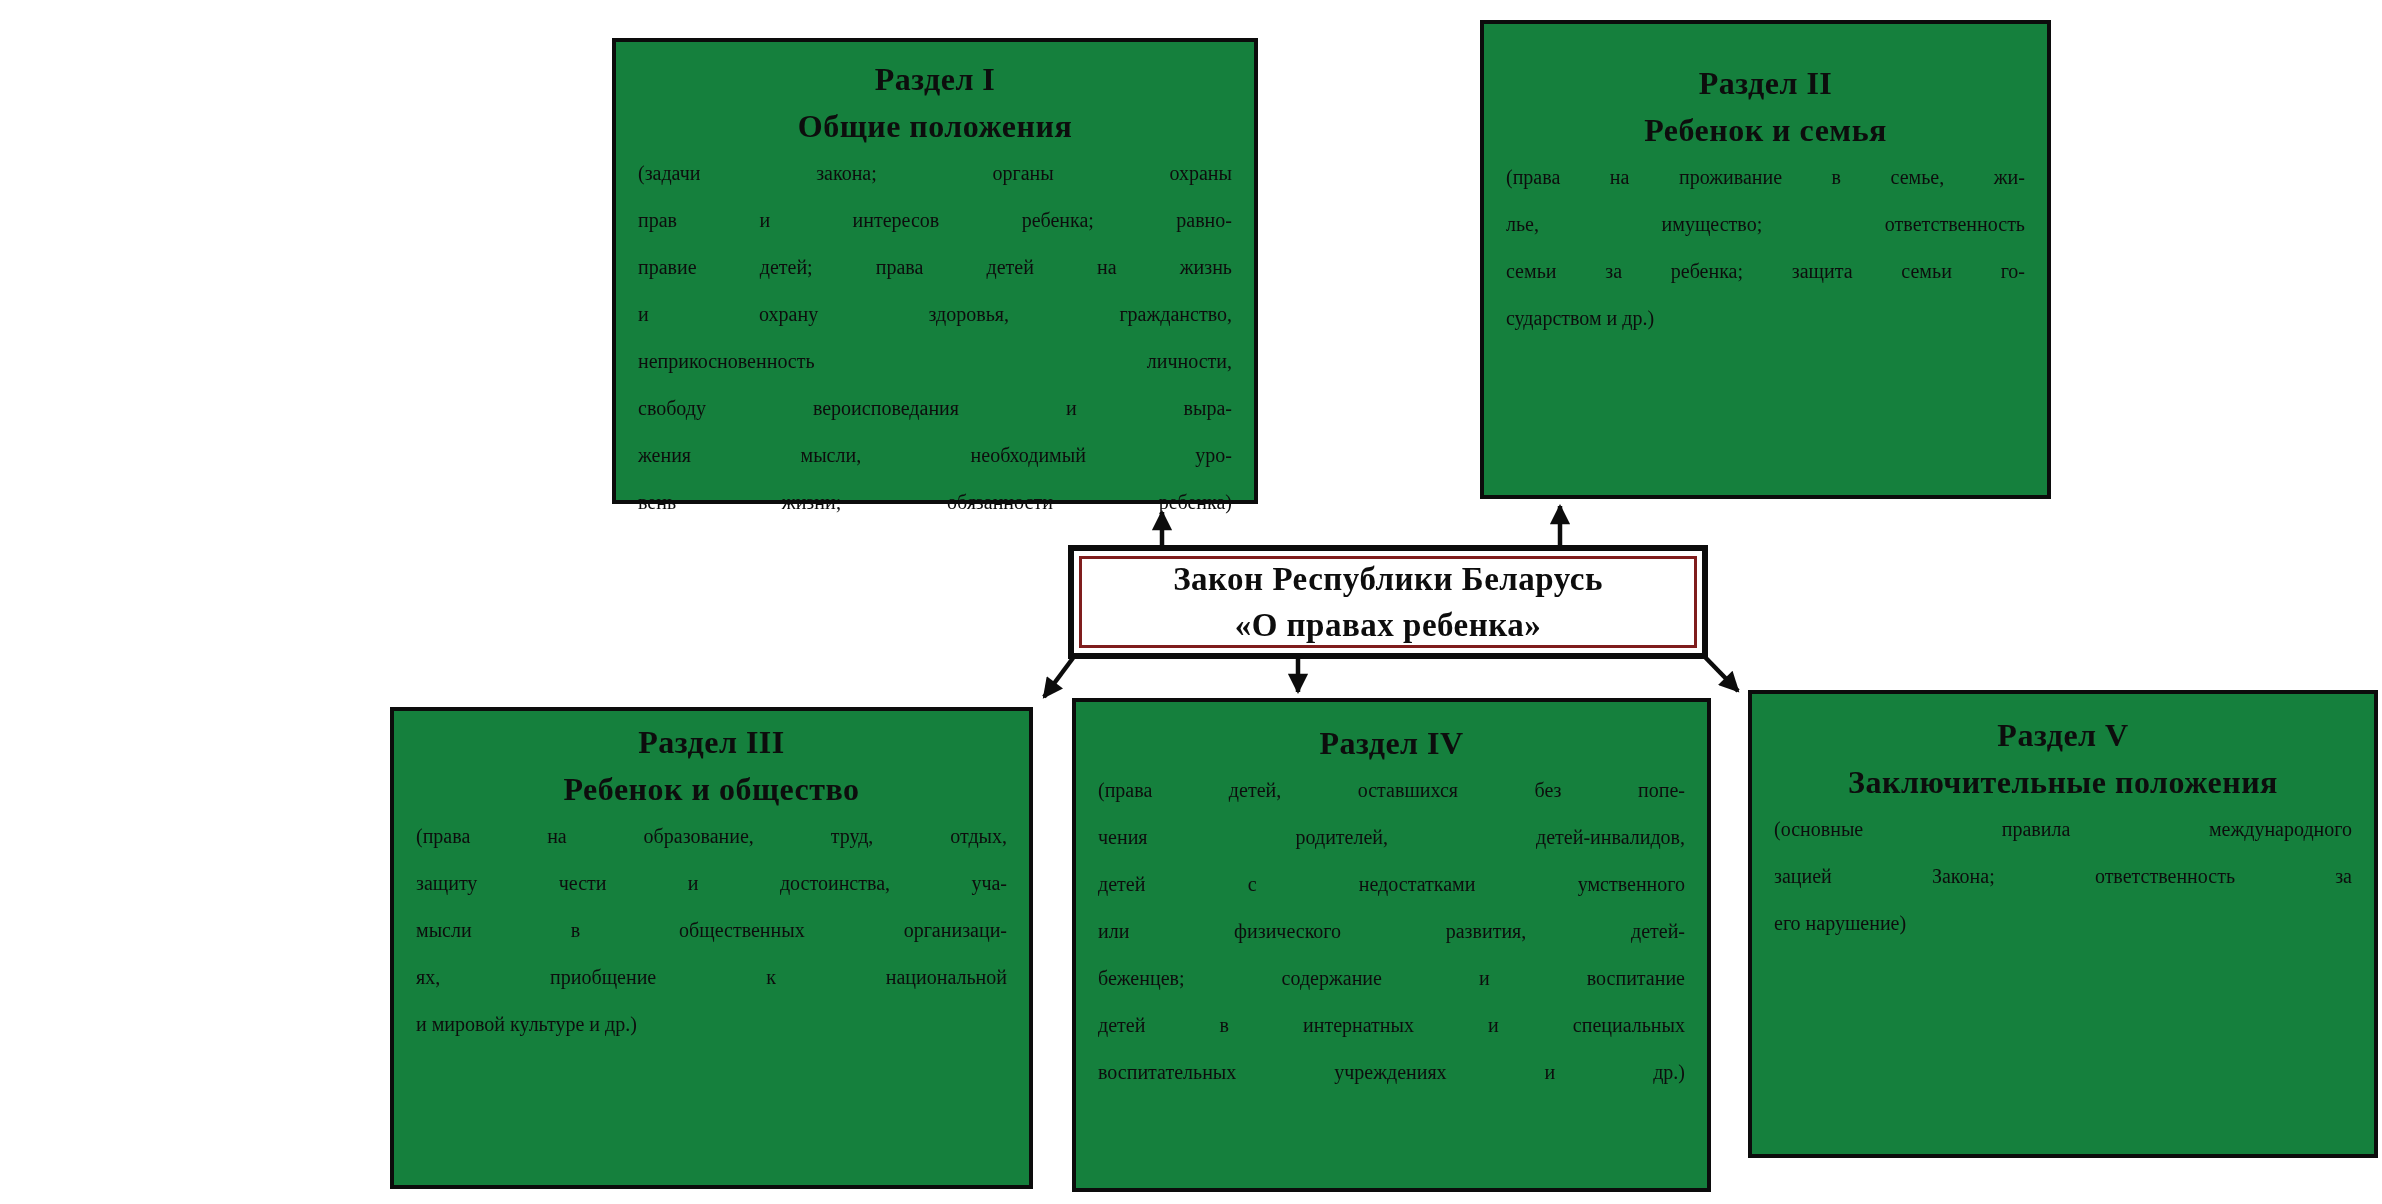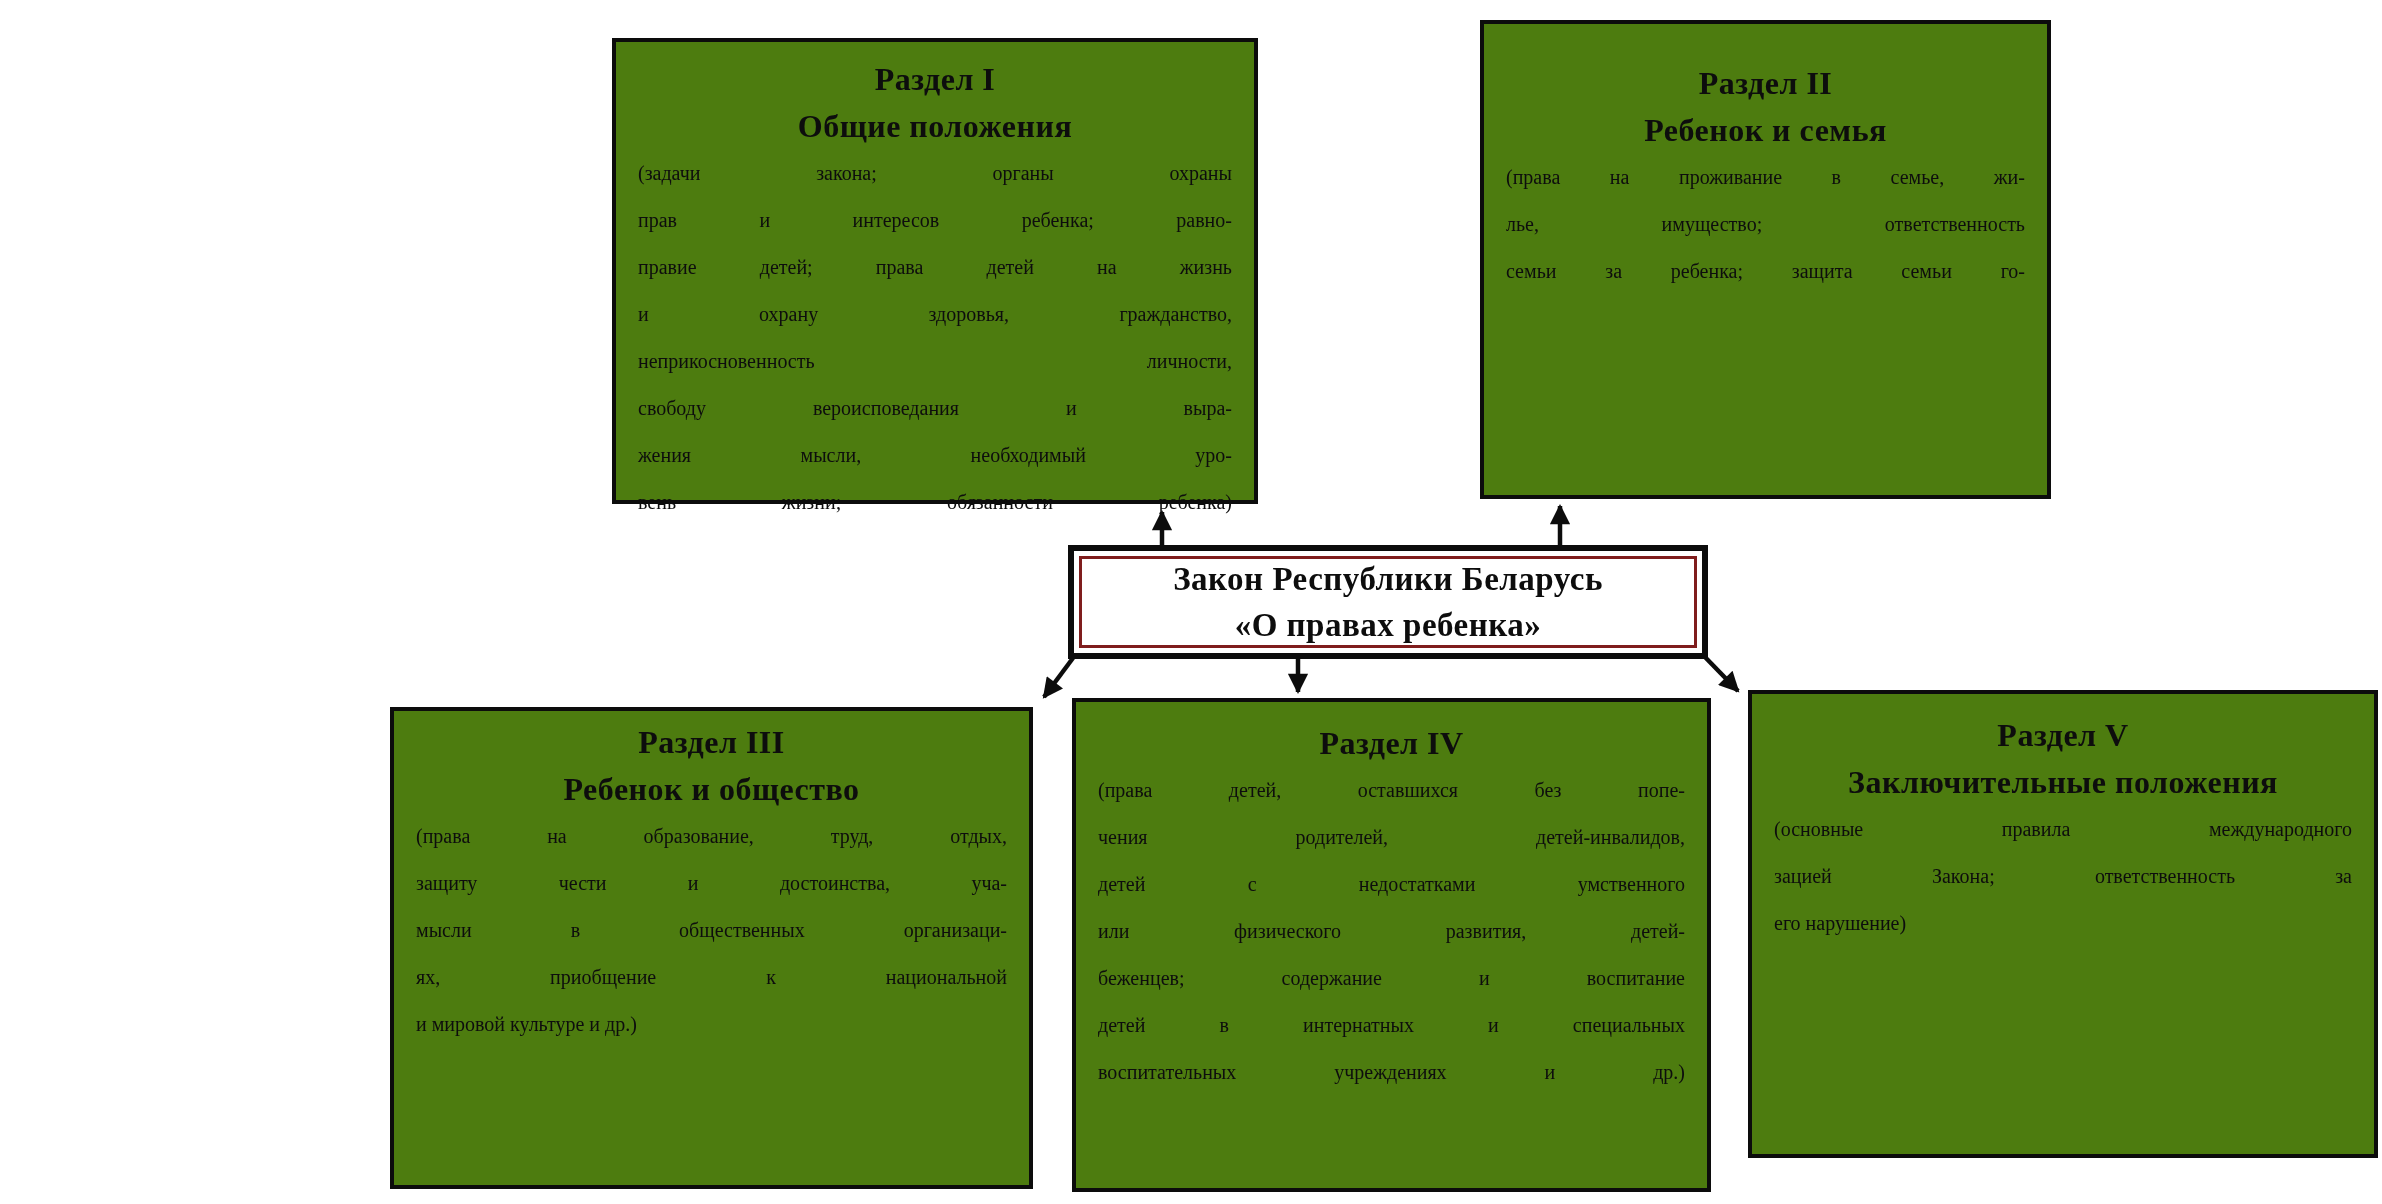--- a/index.html
+++ b/index.html
@@ -12,21 +12,21 @@
     width: 2382px;
     height: 1204px;
     background: #ffffff;
     font-family: "Liberation Serif", "DejaVu Serif", serif;
     color: #0d0d0d;
     overflow: hidden;
   }
   .section-box {
     position: absolute;
     border: 4px solid #0c0c0c;
-    background: #4d7c0f;
+    background: #15803d;
     box-sizing: border-box;
     padding: 0 22px;
   }
   .section-title {
     text-align: center;
     font-weight: bold;
     font-size: 32px;
     line-height: 47px;
     letter-spacing: 0.5px;
   }
@@ -112,20 +112,21 @@
 
   <div class="section-box" id="box-2">
     <div class="section-title">Раздел II</div>
     <div>
         <div class="subtitle-line">Ребенок и семья</div>
       </div>
     <div class="section-body">
         <div class="body-line">(права на проживание в семье, жи-</div>
         <div class="body-line">лье, имущество; ответственность</div>
         <div class="body-line">семьи за ребенка; защита семьи го-</div>
+        <div class="body-line no-stretch">сударством и др.)</div>
       </div>
   </div>
 
   <div id="law-box">
     <div id="law-box-inner">
       <div class="law-line">Закон Республики Беларусь</div>
       <div class="law-line">«О правах ребенка»</div>
     </div>
   </div>
 

